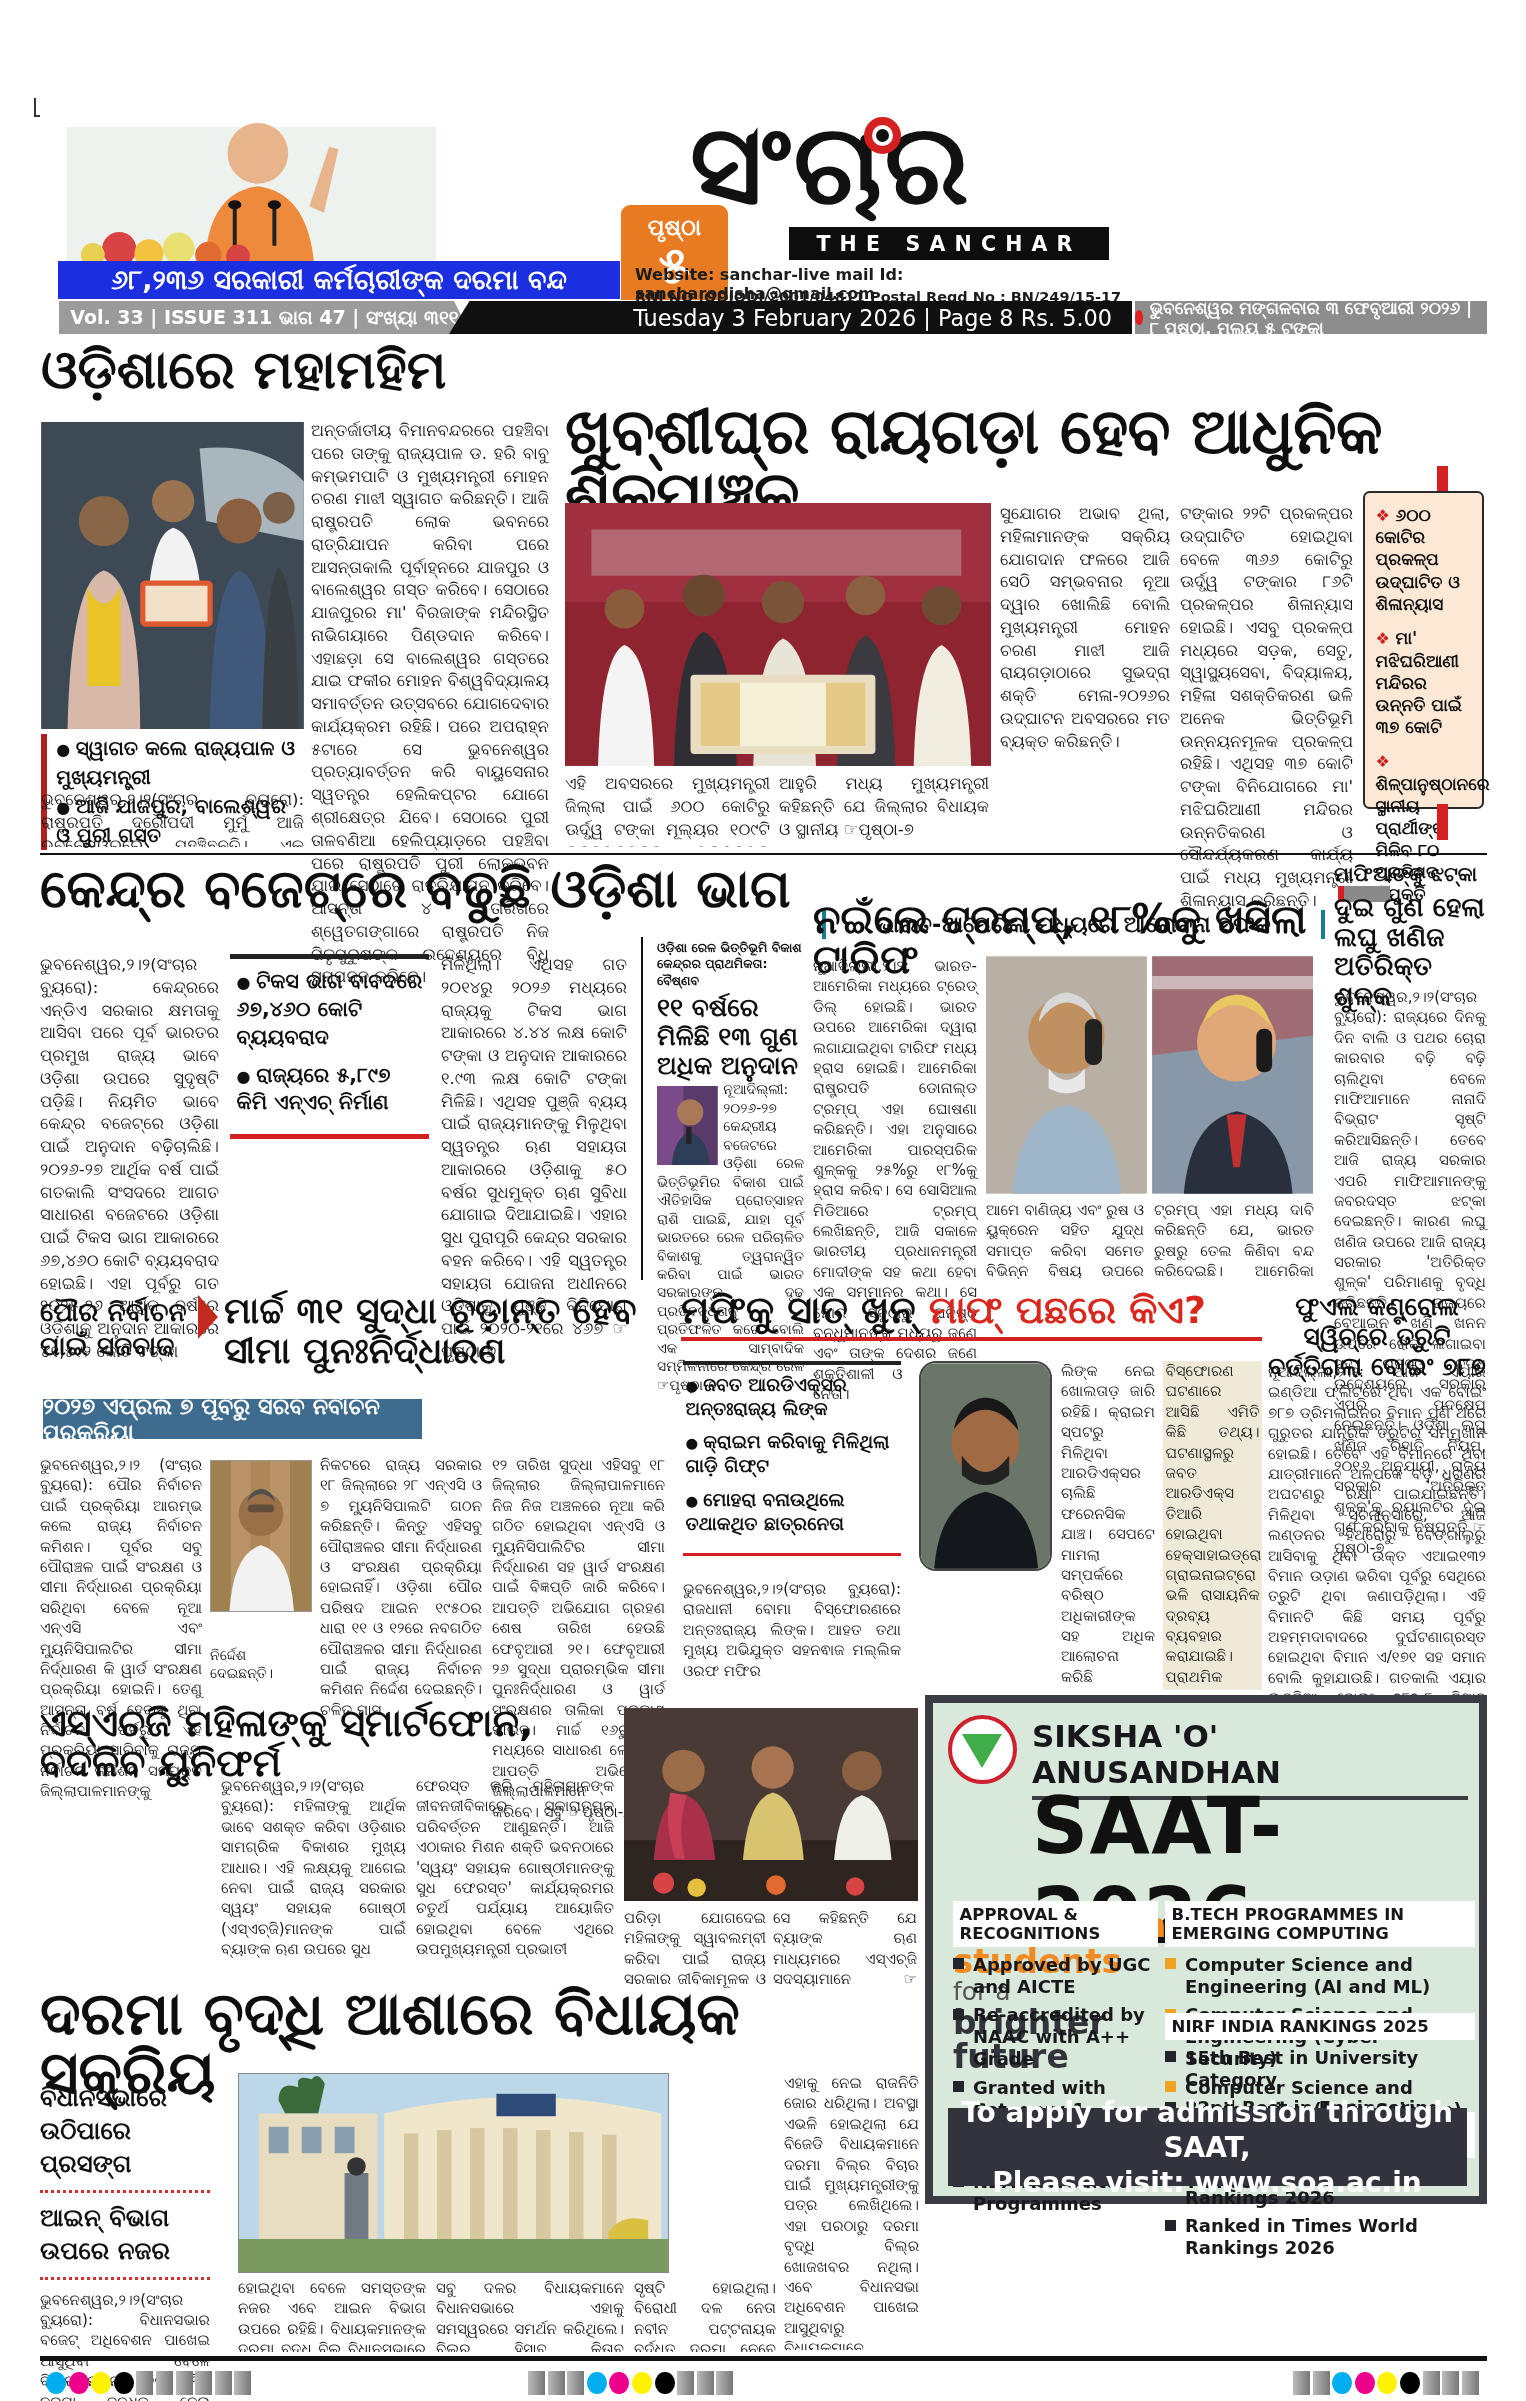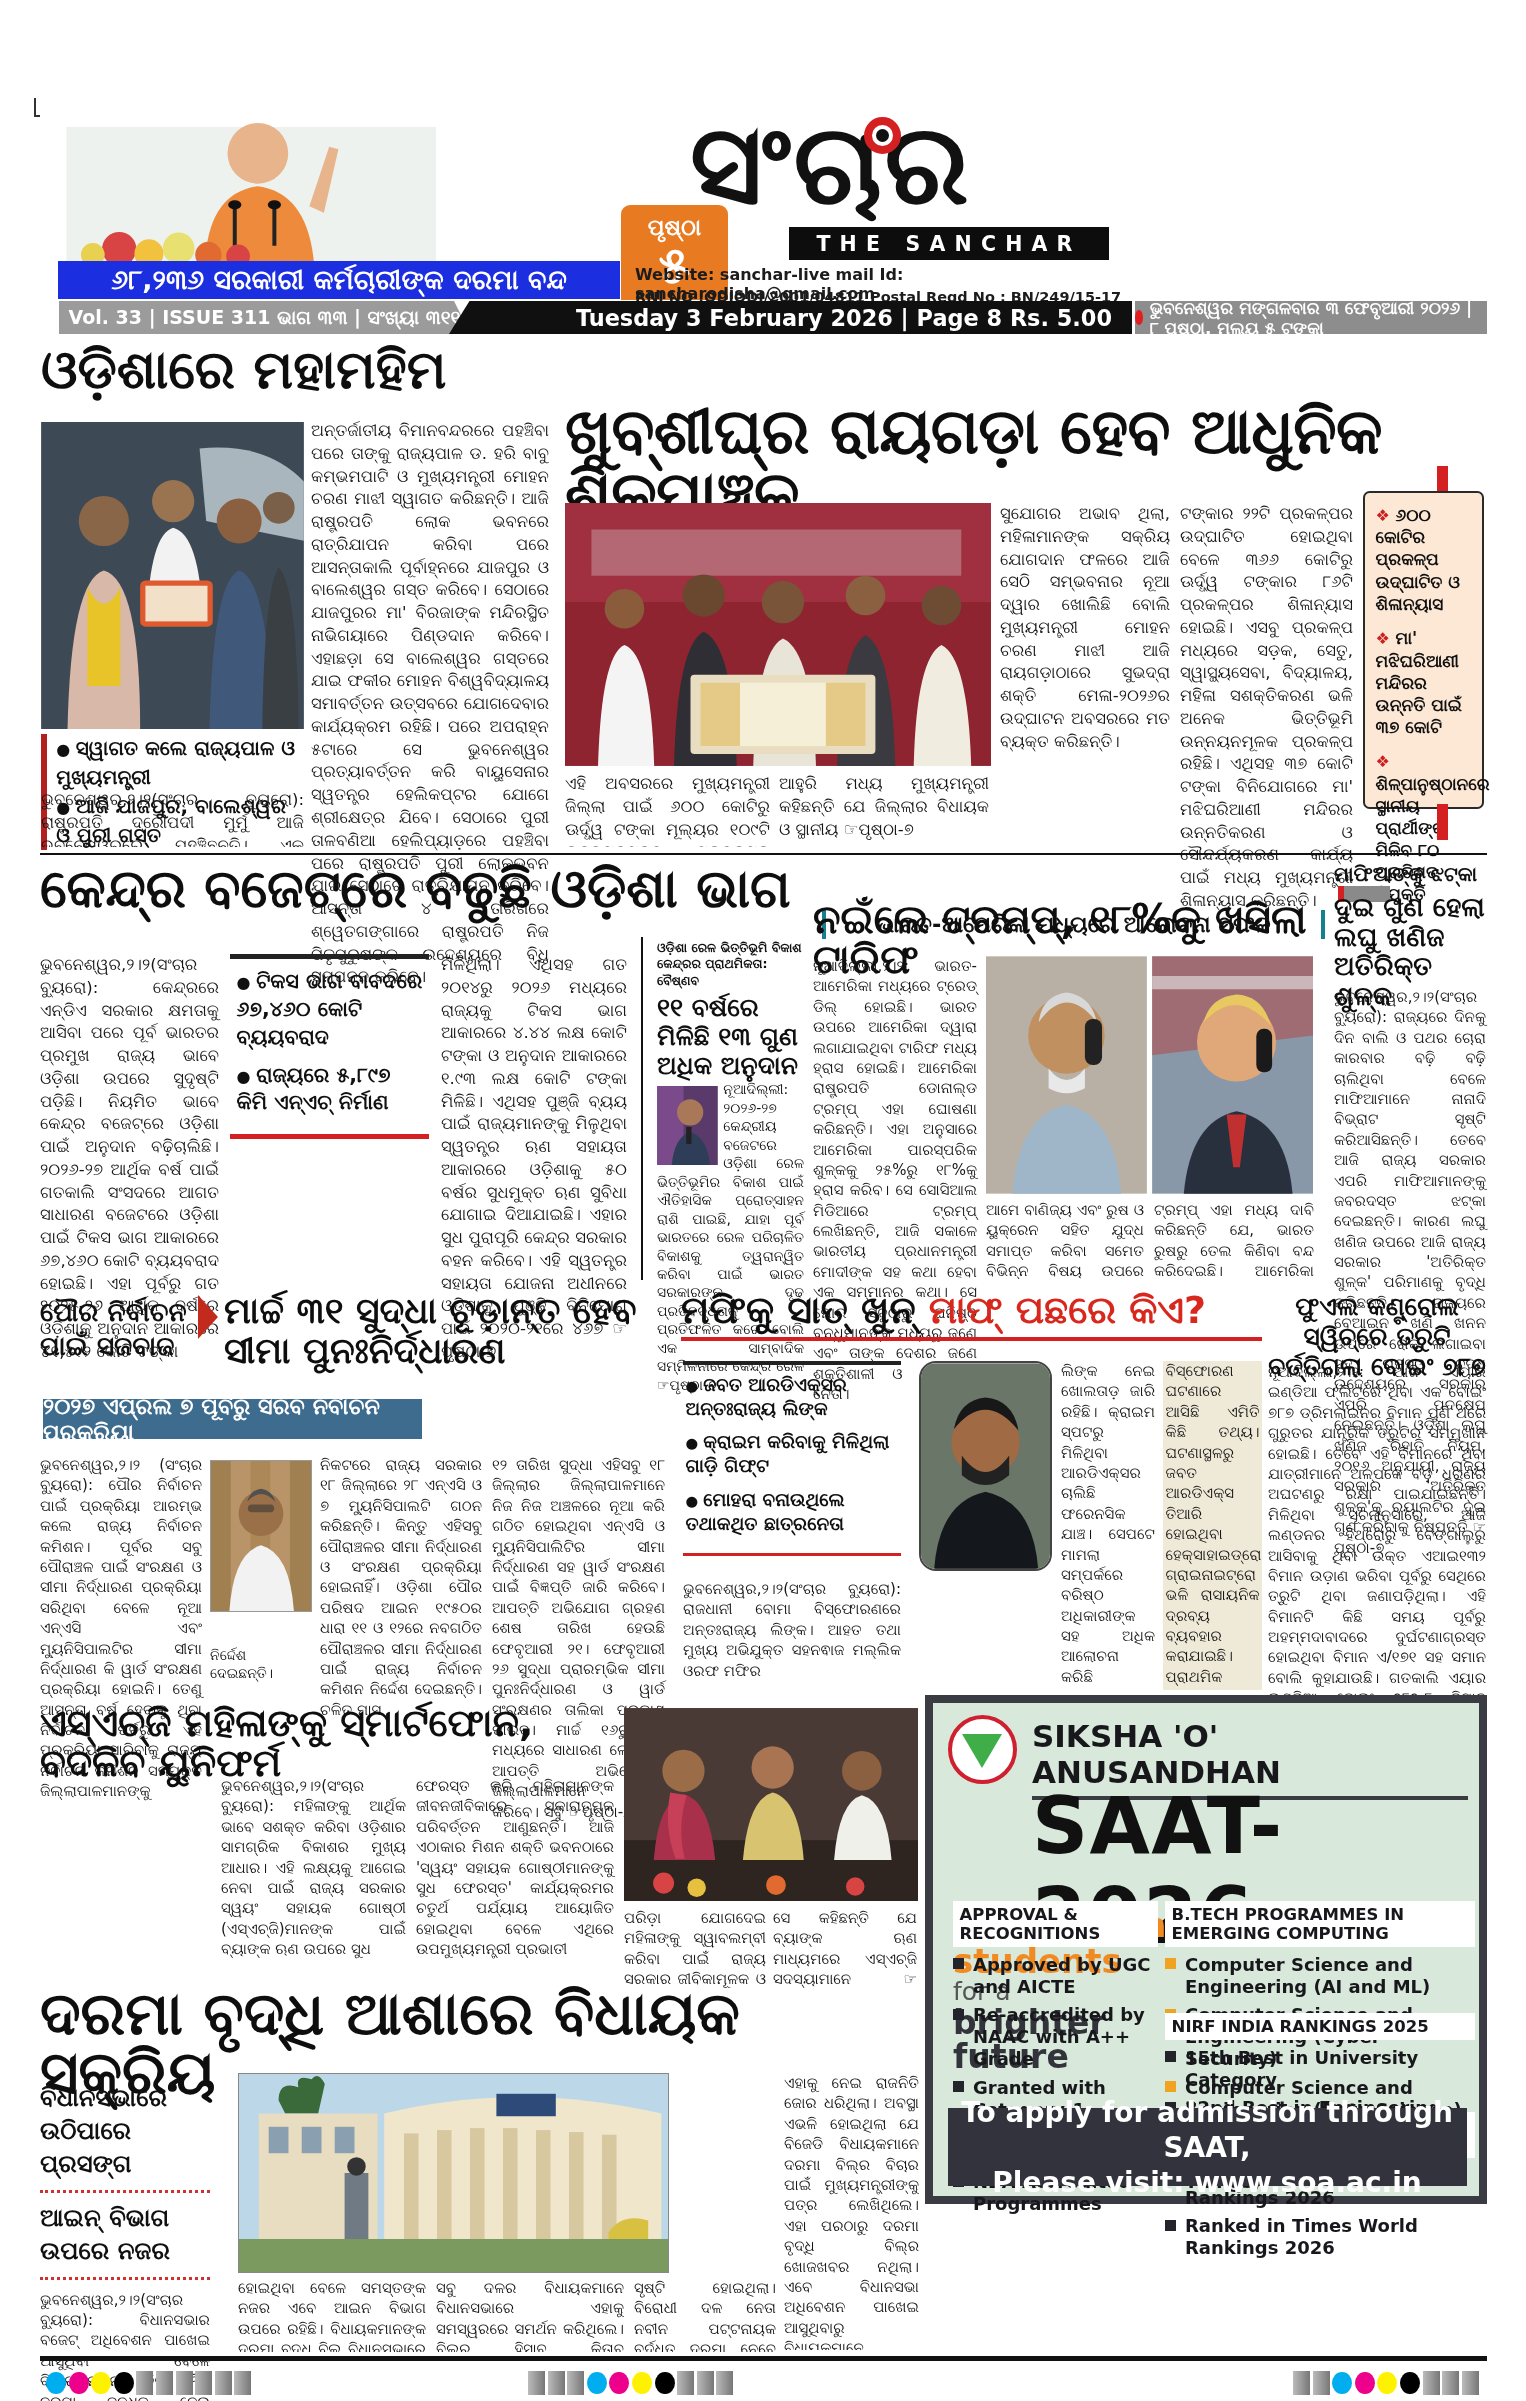--- a/index.html
+++ b/index.html
@@ -30,21 +30,21 @@
       display:flex;align-items:center;justify-content:center;font-size:20.5px;font-weight:bold;letter-spacing:9.2px;}
   .web-line{left:635px;top:265px;width:462px;font-size:16px;font-weight:bold;color:#1c1c1c;}
   .rni-line{left:635px;top:289px;width:502px;font-size:14.5px;font-weight:bold;color:#1c1c1c;}
   
   .datebar{left:40px;top:301px;width:1447px;height:33px;}
   .db-left{position:absolute;left:18.5px;top:0;width:412px;height:33px;background:#9b9b9b;color:#fff;
       display:flex;align-items:center;justify-content:center;font-size:19px;font-weight:bold;
       clip-path:polygon(0 0,96% 0,100% 100%,0 100%);}
   .db-mid{position:absolute;left:409px;top:0;width:683px;height:33px;background:#101010;color:#fff;
       display:flex;align-items:center;justify-content:flex-end;padding-right:20px;box-sizing:border-box;
-      font-size:22.4px;font-weight:bold;clip-path:polygon(3% 0,100% 0,100% 100%,0 100%);}
+      font-size:22.4px;font-weight:normal;clip-path:polygon(3% 0,100% 0,100% 100%,0 100%);}
   .db-right{position:absolute;left:1095px;top:0;width:352px;height:33px;background:#8d8d8d;color:#fff;
       display:flex;align-items:center;justify-content:center;font-size:17px;font-weight:bold;}
   .reddot{display:inline-block;width:12px;height:14.5px;background:#e02020;border-radius:50%;margin-right:6.6px;}
   
   .sa-head{left:41px;top:342px;width:508px;font-size:53px;line-height:1.05;}
   .sa-photo{left:41px;top:422px;width:263px;height:307px;overflow:hidden;}
   .sa-col2{left:311px;top:420px;width:238px;height:428px;}
   .sa-bullets{left:41px;top:734px;width:263px;border-left:6.6px solid #b32020;padding-left:9.2px;box-sizing:border-box;}
   .sa-bullets .bl{font-size:20px;font-weight:bold;line-height:1.45;}
   .sa-bullets .bl::before{content:"● ";font-size:16px;}
@@ -210,21 +210,21 @@
 
   <div class="abs masthead">ସଂଚାର</div>
   <div class="abs mast-ring">
       <i></i>
     </div>
   <div class="abs sanchar-bar">THE SANCHAR</div>
   <div class="abs web-line">Website: sanchar-live    mail Id: sancharodisha@gmail.com</div>
   <div class="abs rni-line">RNI NO :ODIODI/2001/04811   Postal Regd No : BN/249/15-17</div>
 
   <div class="abs datebar">
-    <div class="db-left">Vol. 33 | ISSUE 311 ଭାଗ ୩୩ | ସଂଖ୍ୟା ୩୧୧</div>
+    <div class="db-left">Vol. 33 | ISSUE 311 ଭାଗ 47 | ସଂଖ୍ୟା ୩୧୧</div>
     <div class="db-mid">Tuesday 3 February 2026 | Page 8 Rs. 5.00</div>
     <div class="db-right">
       <span class="reddot"></span>
       <span>ଭୁବନେଶ୍ୱର ମଙ୍ଗଳବାର ୩ ଫେବୃଆରୀ ୨୦୨୬ | ୮ ପୃଷ୍ଠା, ମୂଲ୍ୟ ୫ ଟଙ୍କା</span>
     </div>
   </div>
 
   <h1 class="abs sa-head">ଓଡ଼ିଶାରେ ମହାମହିମ</h1>
   <figure class="abs sa-photo">
     <svg width="263" height="307" viewBox="0 0 398 465">

